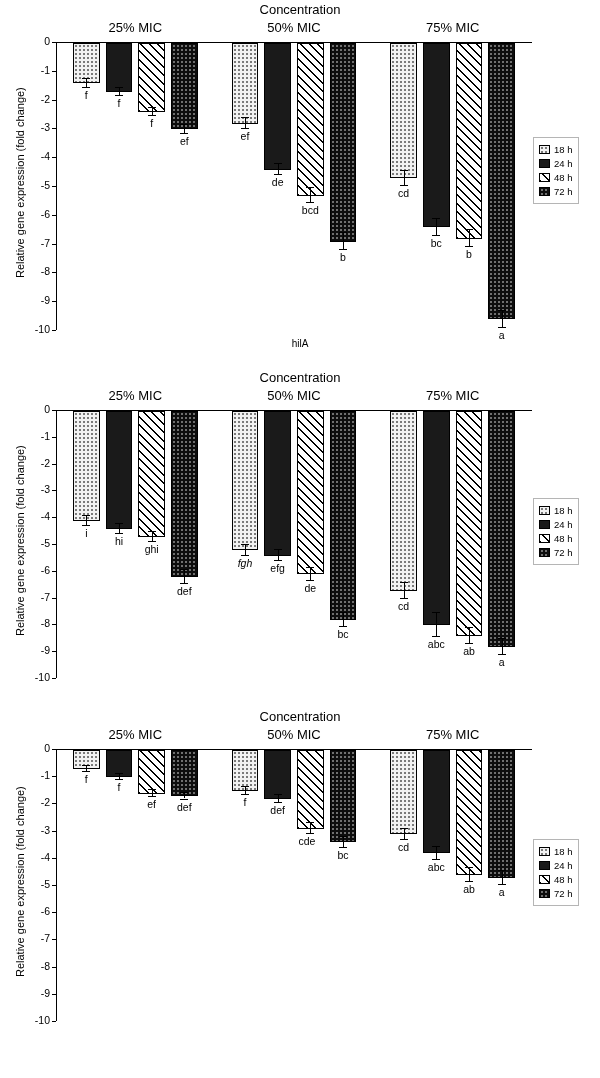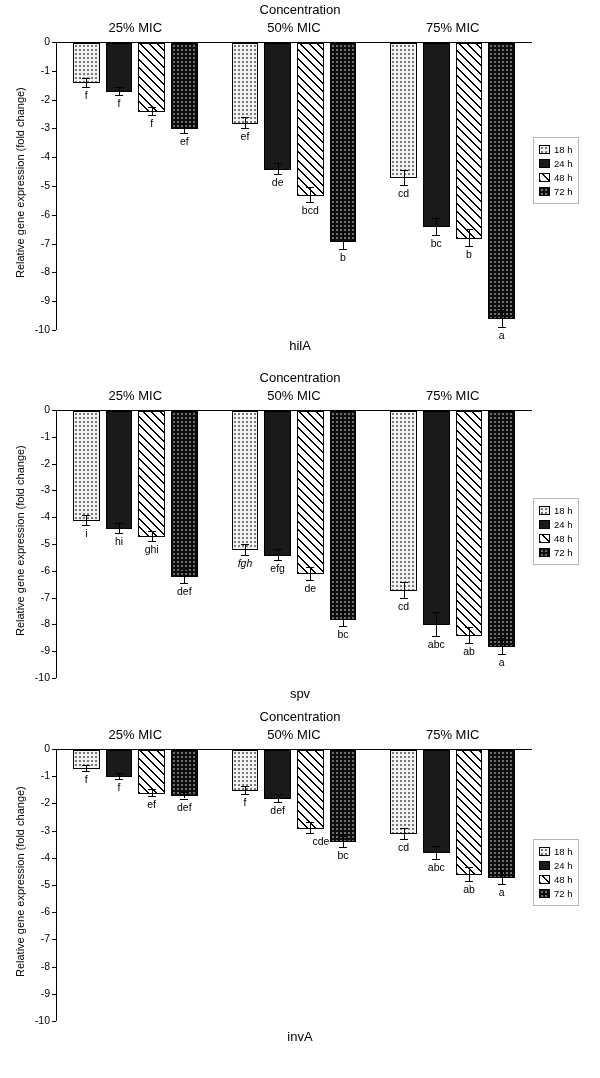--- a/index.html
+++ b/index.html
@@ -29,21 +29,21 @@
   .bar.p48{background-color:#ffffff;
     background-image:repeating-linear-gradient(45deg,#000 0 1.4px,#fff 1.4px 6px);}
   .bar.p72{background-color:#0d0d0d;
     background-image:radial-gradient(#777 0.7px, transparent 0.8px);
     background-size:4px 4px;}
 
   .errbar{position:absolute;width:1px;background:#000;}
   .errcap{position:absolute;height:1px;background:#000;}
 
   .siglabel{position:absolute;font-size:10.5px;text-align:center;color:#000;}
-  .genelabel{position:absolute;font-size:13px;text-align:center;width:600px;left:0;}
+  .genelabel{position:absolute;font-size:10px;text-align:center;width:600px;left:0;}
 
   .legend{position:absolute;border:1px solid #b5b5b5;background:#fff;padding:4px 5px;}
   .legend-row{display:flex;align-items:center;height:13px;margin:1px 0;}
   .legend-swatch{width:11px;height:9px;border:1px solid #000;box-sizing:border-box;margin-right:4px;}
   .legend-text{font-size:9.5px;line-height:9px;}
 </style>
 </head>
 <body>
 
 <div class="page">
@@ -241,21 +241,20 @@
         <div class="bar p48" title="48 h 75% MIC: -8.4" style="left: 455.607px; top: 45px; width: 26.7867px; height: 225.12px;"></div>
         <div class="errbar" style="left: 469px; top: 261.08px; height: 16.08px;"></div>
         <div class="errcap" style="left: 465px; width: 8px; top: 277.16px;"></div>
         <div class="errcap" style="left: 465px; width: 8px; top: 261.08px;"></div>
         <div class="siglabel" style="left: 453px; width: 32px; top: 279.16px;">ab</div>
         <div class="bar p72" title="72 h 75% MIC: -8.8" style="left: 488.273px; top: 45px; width: 26.7867px; height: 235.84px;"></div>
         <div class="errbar" style="left: 501.667px; top: 271.8px; height: 16.08px;"></div>
         <div class="errcap" style="left: 497.667px; width: 8px; top: 287.88px;"></div>
         <div class="errcap" style="left: 497.667px; width: 8px; top: 271.8px;"></div>
         <div class="siglabel" style="left: 485.667px; width: 32px; top: 289.88px;">a</div>
-        <div class="genelabel" style="top: 320px;">spv</div>
         <div class="legend" style="left: 533px; top: 132.44px;">
           <div class="legend-row">
             <span class="legend-swatch bar p18" style="position: static;"></span>
             <span class="legend-text">18 h</span>
           </div>
           <div class="legend-row">
             <span class="legend-swatch bar p24" style="position: static;"></span>
             <span class="legend-text">24 h</span>
           </div>
           <div class="legend-row">
@@ -325,21 +324,21 @@
         <div class="siglabel" style="left: 229px; width: 32px; top: 90.88px;">f</div>
         <div class="bar p24" title="24 h 50% MIC: -1.8" style="left: 264.273px; top: 45px; width: 26.7867px; height: 48.96px;"></div>
         <div class="errbar" style="left: 277.667px; top: 88.88px; height: 8.16px;"></div>
         <div class="errcap" style="left: 273.667px; width: 8px; top: 97.04px;"></div>
         <div class="errcap" style="left: 273.667px; width: 8px; top: 88.88px;"></div>
         <div class="siglabel" style="left: 261.667px; width: 32px; top: 99.04px;">def</div>
         <div class="bar p48" title="48 h 50% MIC: -2.9" style="left: 296.94px; top: 45px; width: 26.7867px; height: 78.88px;"></div>
         <div class="errbar" style="left: 310.333px; top: 117.44px; height: 10.88px;"></div>
         <div class="errcap" style="left: 306.333px; width: 8px; top: 128.32px;"></div>
         <div class="errcap" style="left: 306.333px; width: 8px; top: 117.44px;"></div>
-        <div class="siglabel" style="left: 305px; width: 32px; top: 130.32px;">cde</div>
+        <div class="siglabel" style="left: 291px; width: 32px; top: 130.32px;">cde</div>
         <div class="bar p72" title="72 h 50% MIC: -3.4" style="left: 329.607px; top: 45px; width: 26.7867px; height: 92.48px;"></div>
         <div class="errbar" style="left: 343px; top: 131.04px; height: 10.88px;"></div>
         <div class="errcap" style="left: 339px; width: 8px; top: 141.92px;"></div>
         <div class="errcap" style="left: 339px; width: 8px; top: 131.04px;"></div>
         <div class="siglabel" style="left: 327px; width: 32px; top: 143.92px;">bc</div>
         <div class="bar p18" title="18 h 75% MIC: -3.1" style="left: 390.273px; top: 45px; width: 26.7867px; height: 84.32px;"></div>
         <div class="errbar" style="left: 403.667px; top: 122.88px; height: 10.88px;"></div>
         <div class="errcap" style="left: 399.667px; width: 8px; top: 133.76px;"></div>
         <div class="errcap" style="left: 399.667px; width: 8px; top: 122.88px;"></div>
         <div class="siglabel" style="left: 387.667px; width: 32px; top: 135.76px;">cd</div>
@@ -351,21 +350,20 @@
         <div class="bar p48" title="48 h 75% MIC: -4.6" style="left: 455.607px; top: 45px; width: 26.7867px; height: 125.12px;"></div>
         <div class="errbar" style="left: 469px; top: 162.32px; height: 13.6px;"></div>
         <div class="errcap" style="left: 465px; width: 8px; top: 175.92px;"></div>
         <div class="errcap" style="left: 465px; width: 8px; top: 162.32px;"></div>
         <div class="siglabel" style="left: 453px; width: 32px; top: 177.92px;">ab</div>
         <div class="bar p72" title="72 h 75% MIC: -4.7" style="left: 488.273px; top: 45px; width: 26.7867px; height: 127.84px;"></div>
         <div class="errbar" style="left: 501.667px; top: 165.04px; height: 13.6px;"></div>
         <div class="errcap" style="left: 497.667px; width: 8px; top: 178.64px;"></div>
         <div class="errcap" style="left: 497.667px; width: 8px; top: 165.04px;"></div>
         <div class="siglabel" style="left: 485.667px; width: 32px; top: 180.64px;">a</div>
-        <div class="genelabel" style="top: 324px;">invA</div>
         <div class="legend" style="left: 533px; top: 133.76px;">
           <div class="legend-row">
             <span class="legend-swatch bar p18" style="position: static;"></span>
             <span class="legend-text">18 h</span>
           </div>
           <div class="legend-row">
             <span class="legend-swatch bar p24" style="position: static;"></span>
             <span class="legend-text">24 h</span>
           </div>
           <div class="legend-row">

